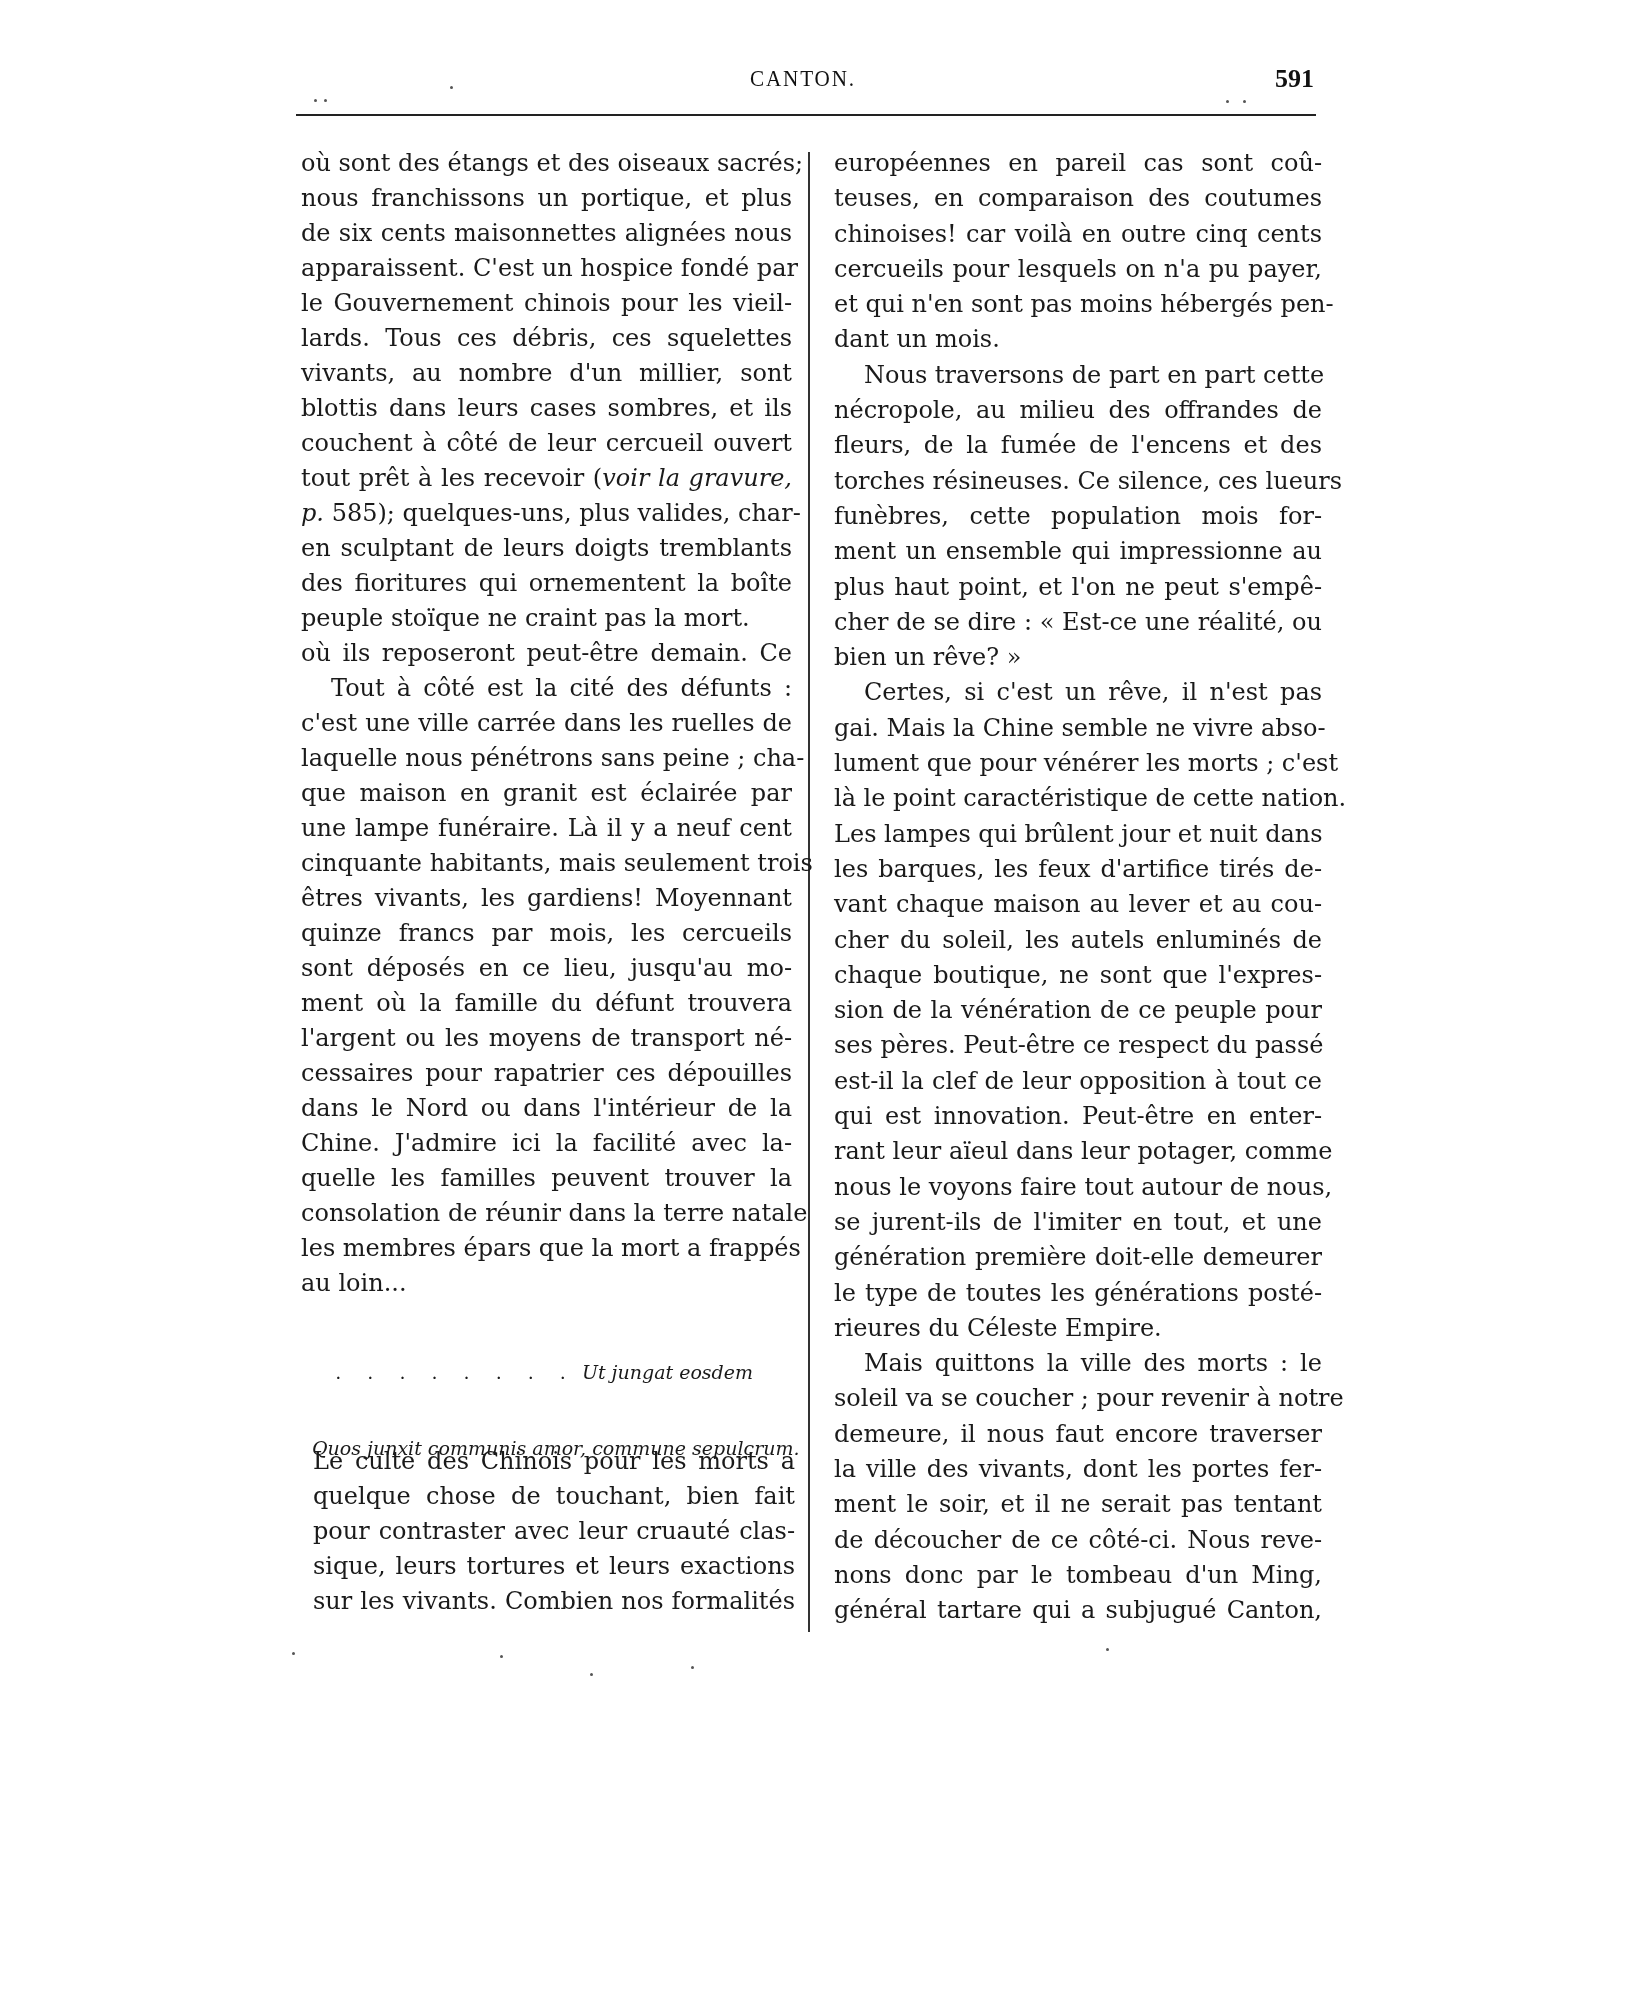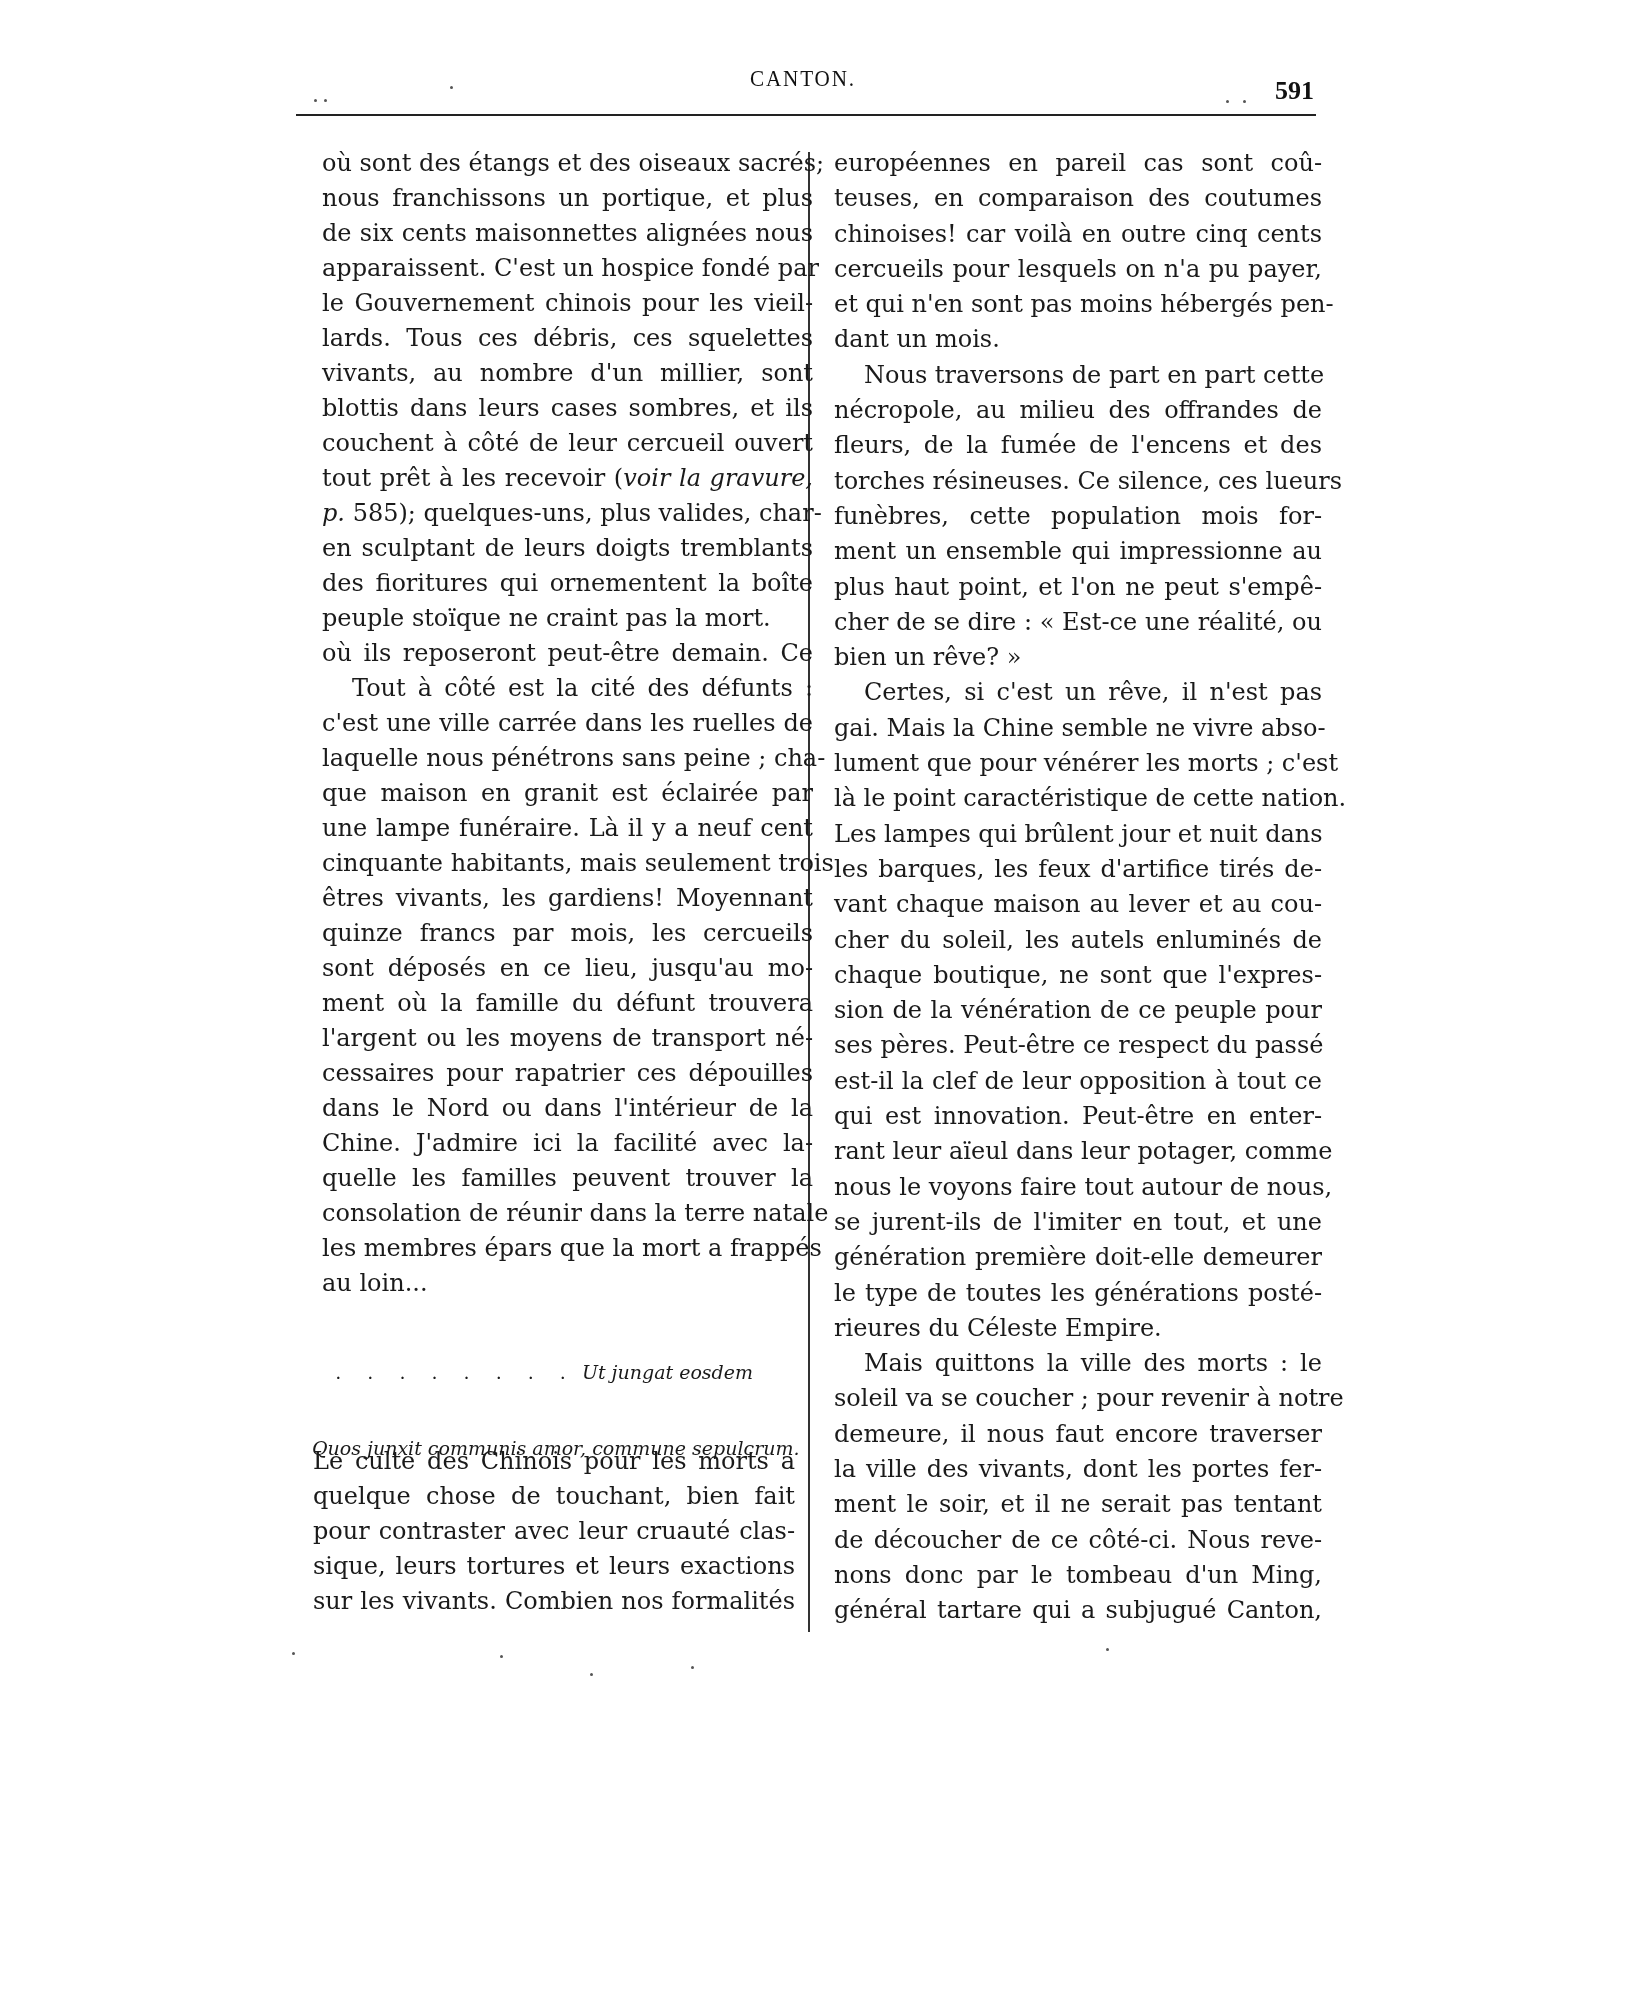--- a/index.html
+++ b/index.html
@@ -5,27 +5,27 @@
   html, body { margin: 0; padding: 0; background: #ffffff; }
   body { width: 1630px; height: 2000px; position: relative; overflow: hidden;
          font-family: "DejaVu Serif", "Liberation Serif", serif; color: #1a1a1a; }
   .page { position: absolute; left: 0; top: 0; width: 1597px; height: 2000px; }
 
   .running-head { position: absolute; top: 64px; left: 0; width: 1630px; height: 30px; }
   .running-title { position: absolute; left: 750px; top: 2px; width: 122px;
                    font-family: "Liberation Serif", serif; font-size: 23px; letter-spacing: 2px;
                    transform: scaleX(0.92); transform-origin: left; color: #111; }
   .page-number { position: absolute; left: 1275px; top: 0px; font-family: "Liberation Serif", serif;
-                 font-size: 26px; font-weight: bold; color: #111; margin-top: 12px; }
+                 font-size: 26px; font-weight: bold; color: #111; }
   .head-rule { position: absolute; left: 296px; top: 114px; width: 1020px; height: 2px; background: #222; }
 
   .col-rule { position: absolute; left: 808px; top: 152px; width: 2px; height: 1480px; background: #333; }
 
   .column { position: absolute; top: 146px; }
-  .col-left { left: 301px; width: 491px; margin-left: 21px; }
+  .col-left { left: 301px; width: 491px; }
   .col-right { left: 834px; width: 488px; }
 
   .line { display: block; height: 35px; line-height: 35px; font-size: 24px;
           white-space: nowrap; text-align: justify; text-align-last: justify; }
   .line.last { text-align-last: left; }
   .line.indent { padding-left: 30px; }
   .line .it { font-style: italic; }
 
   .right-line { height: 35.3px; line-height: 35.3px; }
 

